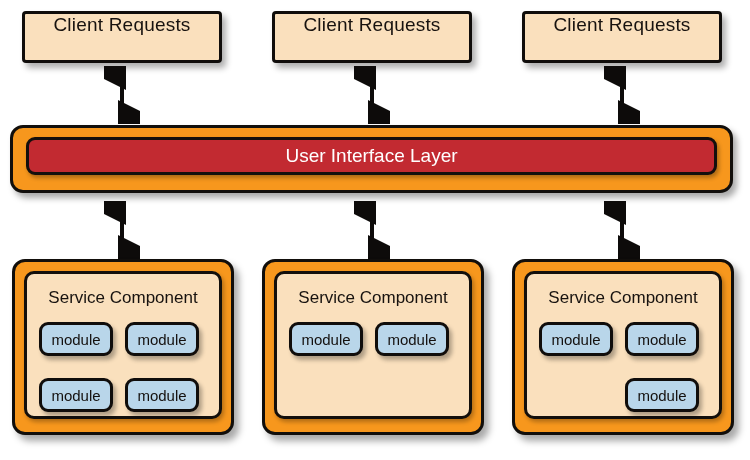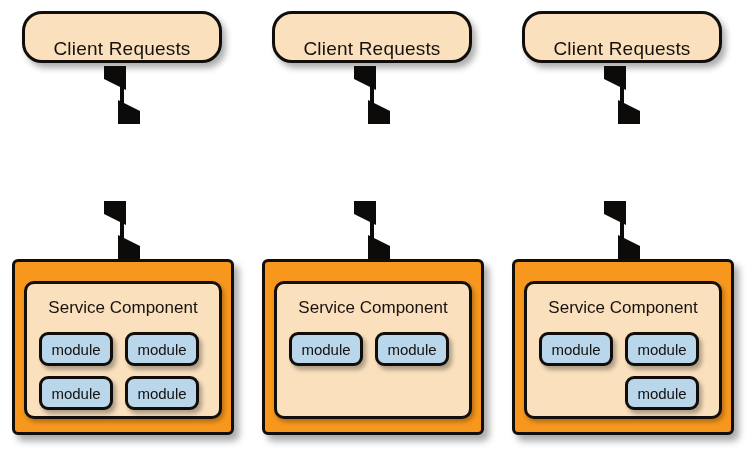--- a/index.html
+++ b/index.html
@@ -17,23 +17,23 @@
     background: #ffffff;
     overflow: hidden;
   }
 
   
   .client-box {
     position: absolute;
     box-sizing: border-box;
     background: #fae0bd;
     border: 3px solid #100d0b;
-    border-radius: 20px;
-    display: flex;
-    align-items: flex-end;
+    border-radius: 4px;
+    display: flex;
+    align-items: flex-start;
     justify-content: center;
     box-shadow: 4px 5px 6px rgba(0,0,0,0.32);
   }
   .client-box-label {
     font-size: 19px;
     color: #17120f;
     letter-spacing: 0.2px;
     white-space: nowrap;
   }
 
@@ -72,23 +72,23 @@
     color: #ffffff;
     white-space: nowrap;
   }
 
   
   .svc-frame {
     position: absolute;
     box-sizing: border-box;
     background: #f7971d;
     border: 3px solid #110e0b;
-    border-radius: 6px;
+    border-radius: 13px;
     box-shadow: 5px 6px 7px rgba(0,0,0,0.34);
-    padding: 19px 9px 13px 9px;
+    padding: 9px 9px 13px 9px;
   }
   .svc-inner {
     box-sizing: border-box;
     width: 100%;
     height: 100%;
     background: #fae0bd;
     border: 3px solid #120f0c;
     border-radius: 10px;
     box-shadow: 2px 3px 4px rgba(0,0,0,0.28);
     position: relative;
@@ -103,21 +103,21 @@
     color: #17120f;
     white-space: nowrap;
   }
   .module-grid {
     position: absolute;
     top: 48px;
     left: 12px;
     right: 12px;
     display: flex;
     flex-wrap: wrap;
-    gap: 10px 12px;
+    gap: 22px 12px;
   }
   .module {
     box-sizing: border-box;
     width: 74px;
     height: 34px;
     background: #b9d6ea;
     border: 3px solid #100d0b;
     border-radius: 9px;
     display: flex;
     align-items: center;
@@ -180,20 +180,25 @@
   <svg class="arrow" style="left:354px; top:66px;" width="36" height="58">
     <line x1="18" y1="52" x2="18" y2="6" stroke="#0d0b0a" stroke-width="4" marker-end="url(#ah-up)"></line>
     <line x1="18" y1="6" x2="18" y2="52" stroke="#0d0b0a" stroke-width="4" marker-end="url(#ah-down)"></line>
   </svg>
 
   <svg class="arrow" style="left:604px; top:66px;" width="36" height="58">
     <line x1="18" y1="52" x2="18" y2="6" stroke="#0d0b0a" stroke-width="4" marker-end="url(#ah-up)"></line>
     <line x1="18" y1="6" x2="18" y2="52" stroke="#0d0b0a" stroke-width="4" marker-end="url(#ah-down)"></line>
   </svg>
 
+  <div class="ui-frame" style="left:10px; top:125px; width:723px; height:68px;">
+    <div class="ui-bar">
+      <span class="ui-bar-label">User Interface Layer</span>
+    </div>
+  </div>
 
   <svg class="arrow" style="left:104px; top:201px;" width="36" height="58">
     <line x1="18" y1="52" x2="18" y2="6" stroke="#0d0b0a" stroke-width="4" marker-end="url(#ah-up)"></line>
     <line x1="18" y1="6" x2="18" y2="52" stroke="#0d0b0a" stroke-width="4" marker-end="url(#ah-down)"></line>
   </svg>
 
   <svg class="arrow" style="left:354px; top:201px;" width="36" height="58">
     <line x1="18" y1="52" x2="18" y2="6" stroke="#0d0b0a" stroke-width="4" marker-end="url(#ah-up)"></line>
     <line x1="18" y1="6" x2="18" y2="52" stroke="#0d0b0a" stroke-width="4" marker-end="url(#ah-down)"></line>
   </svg>

